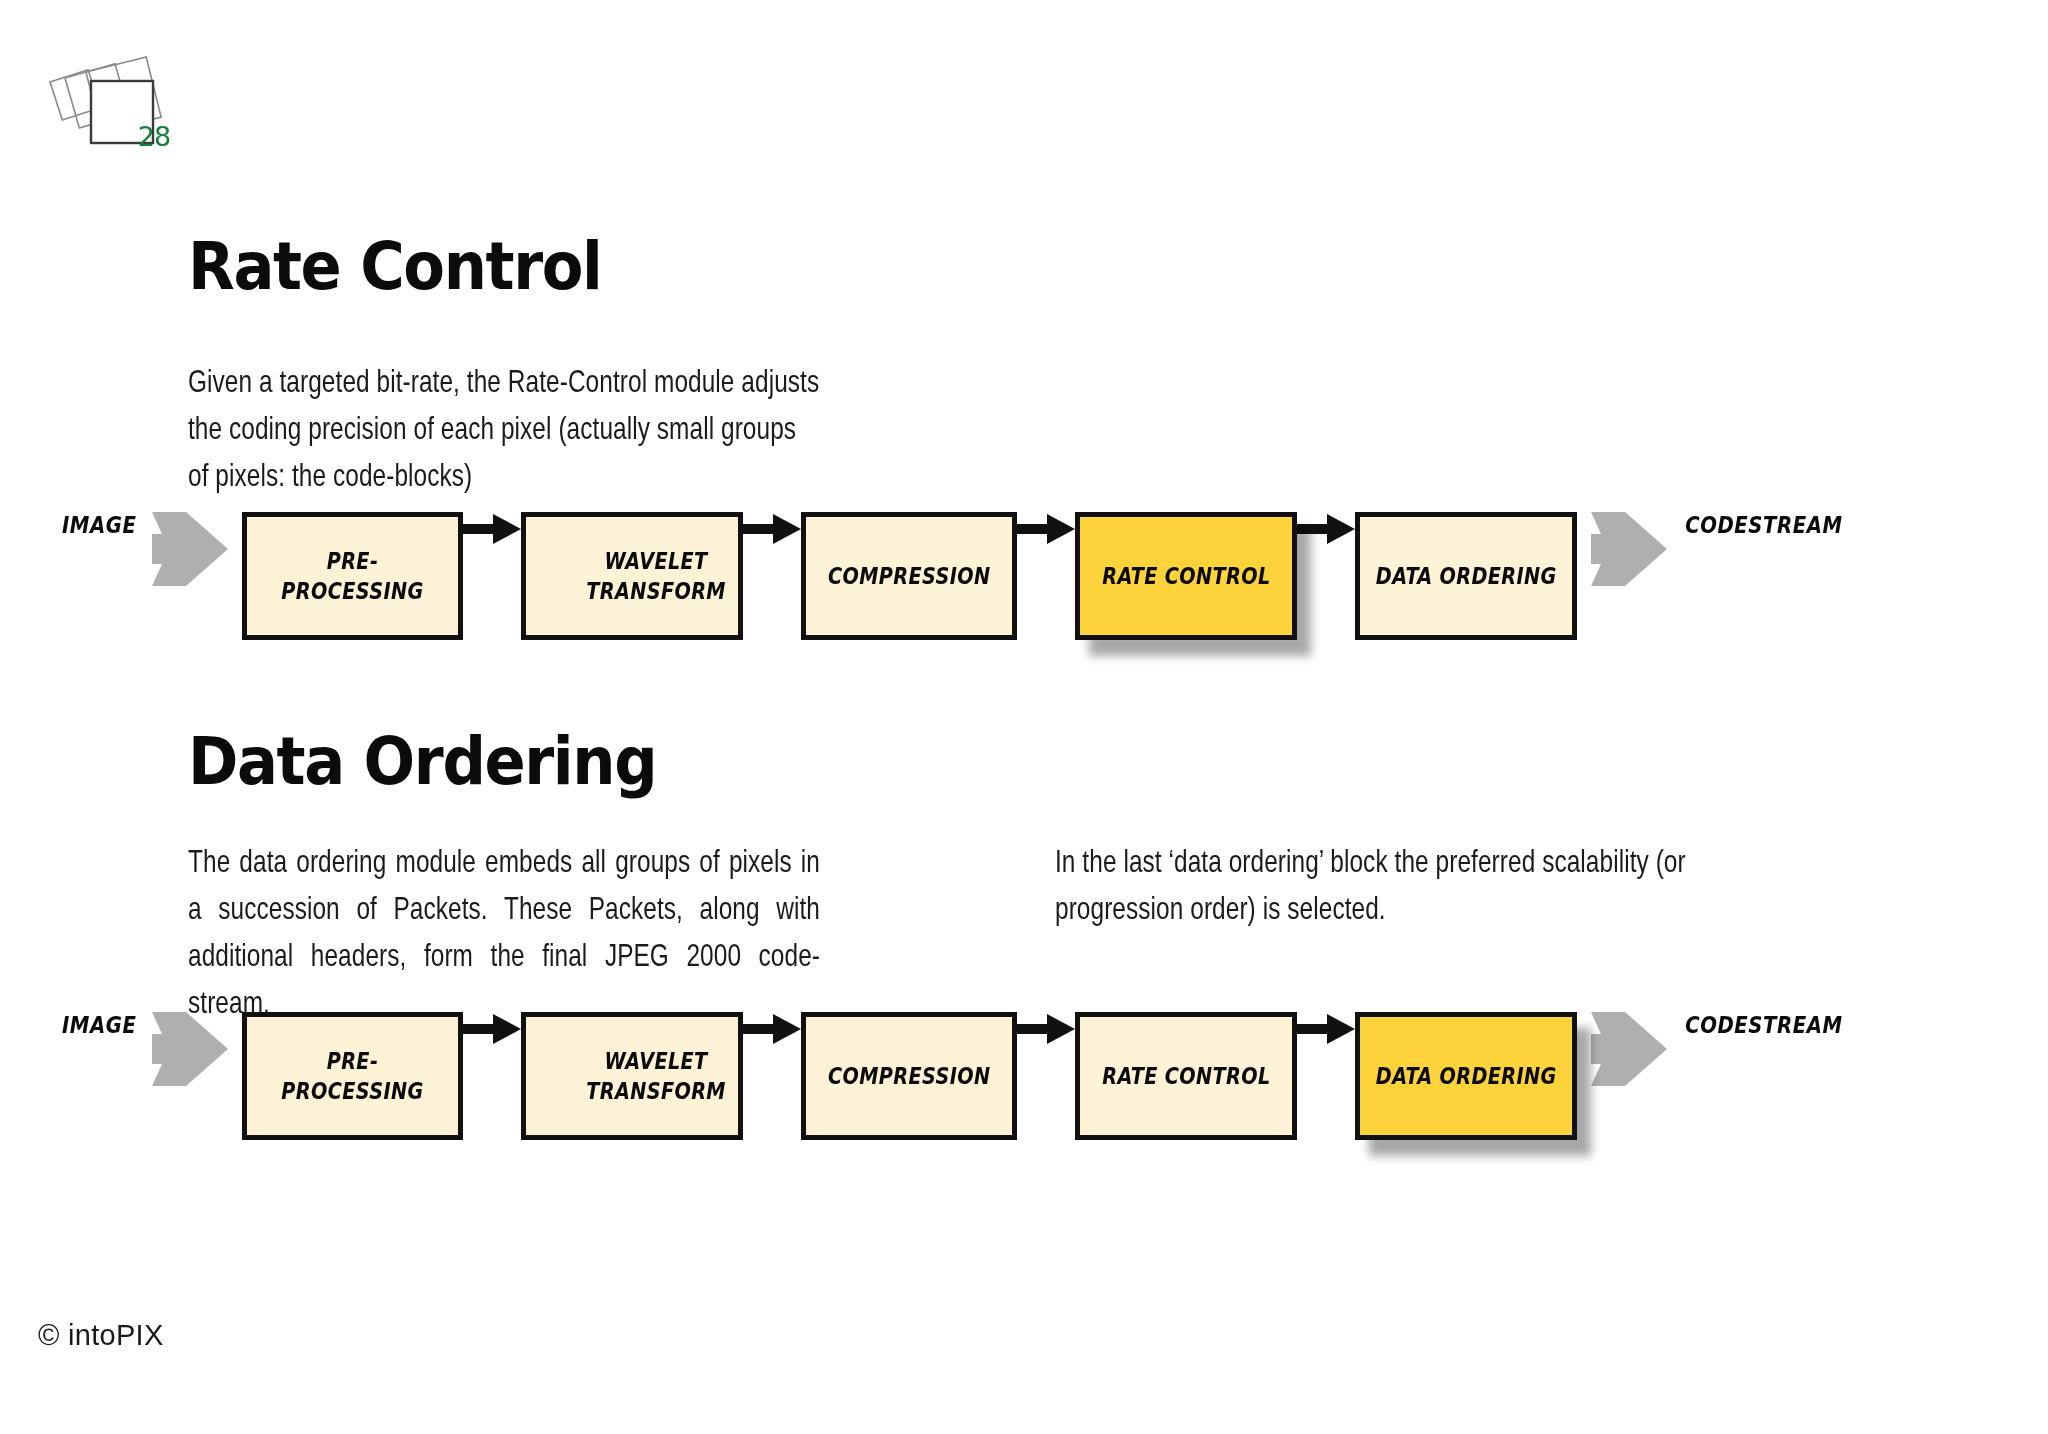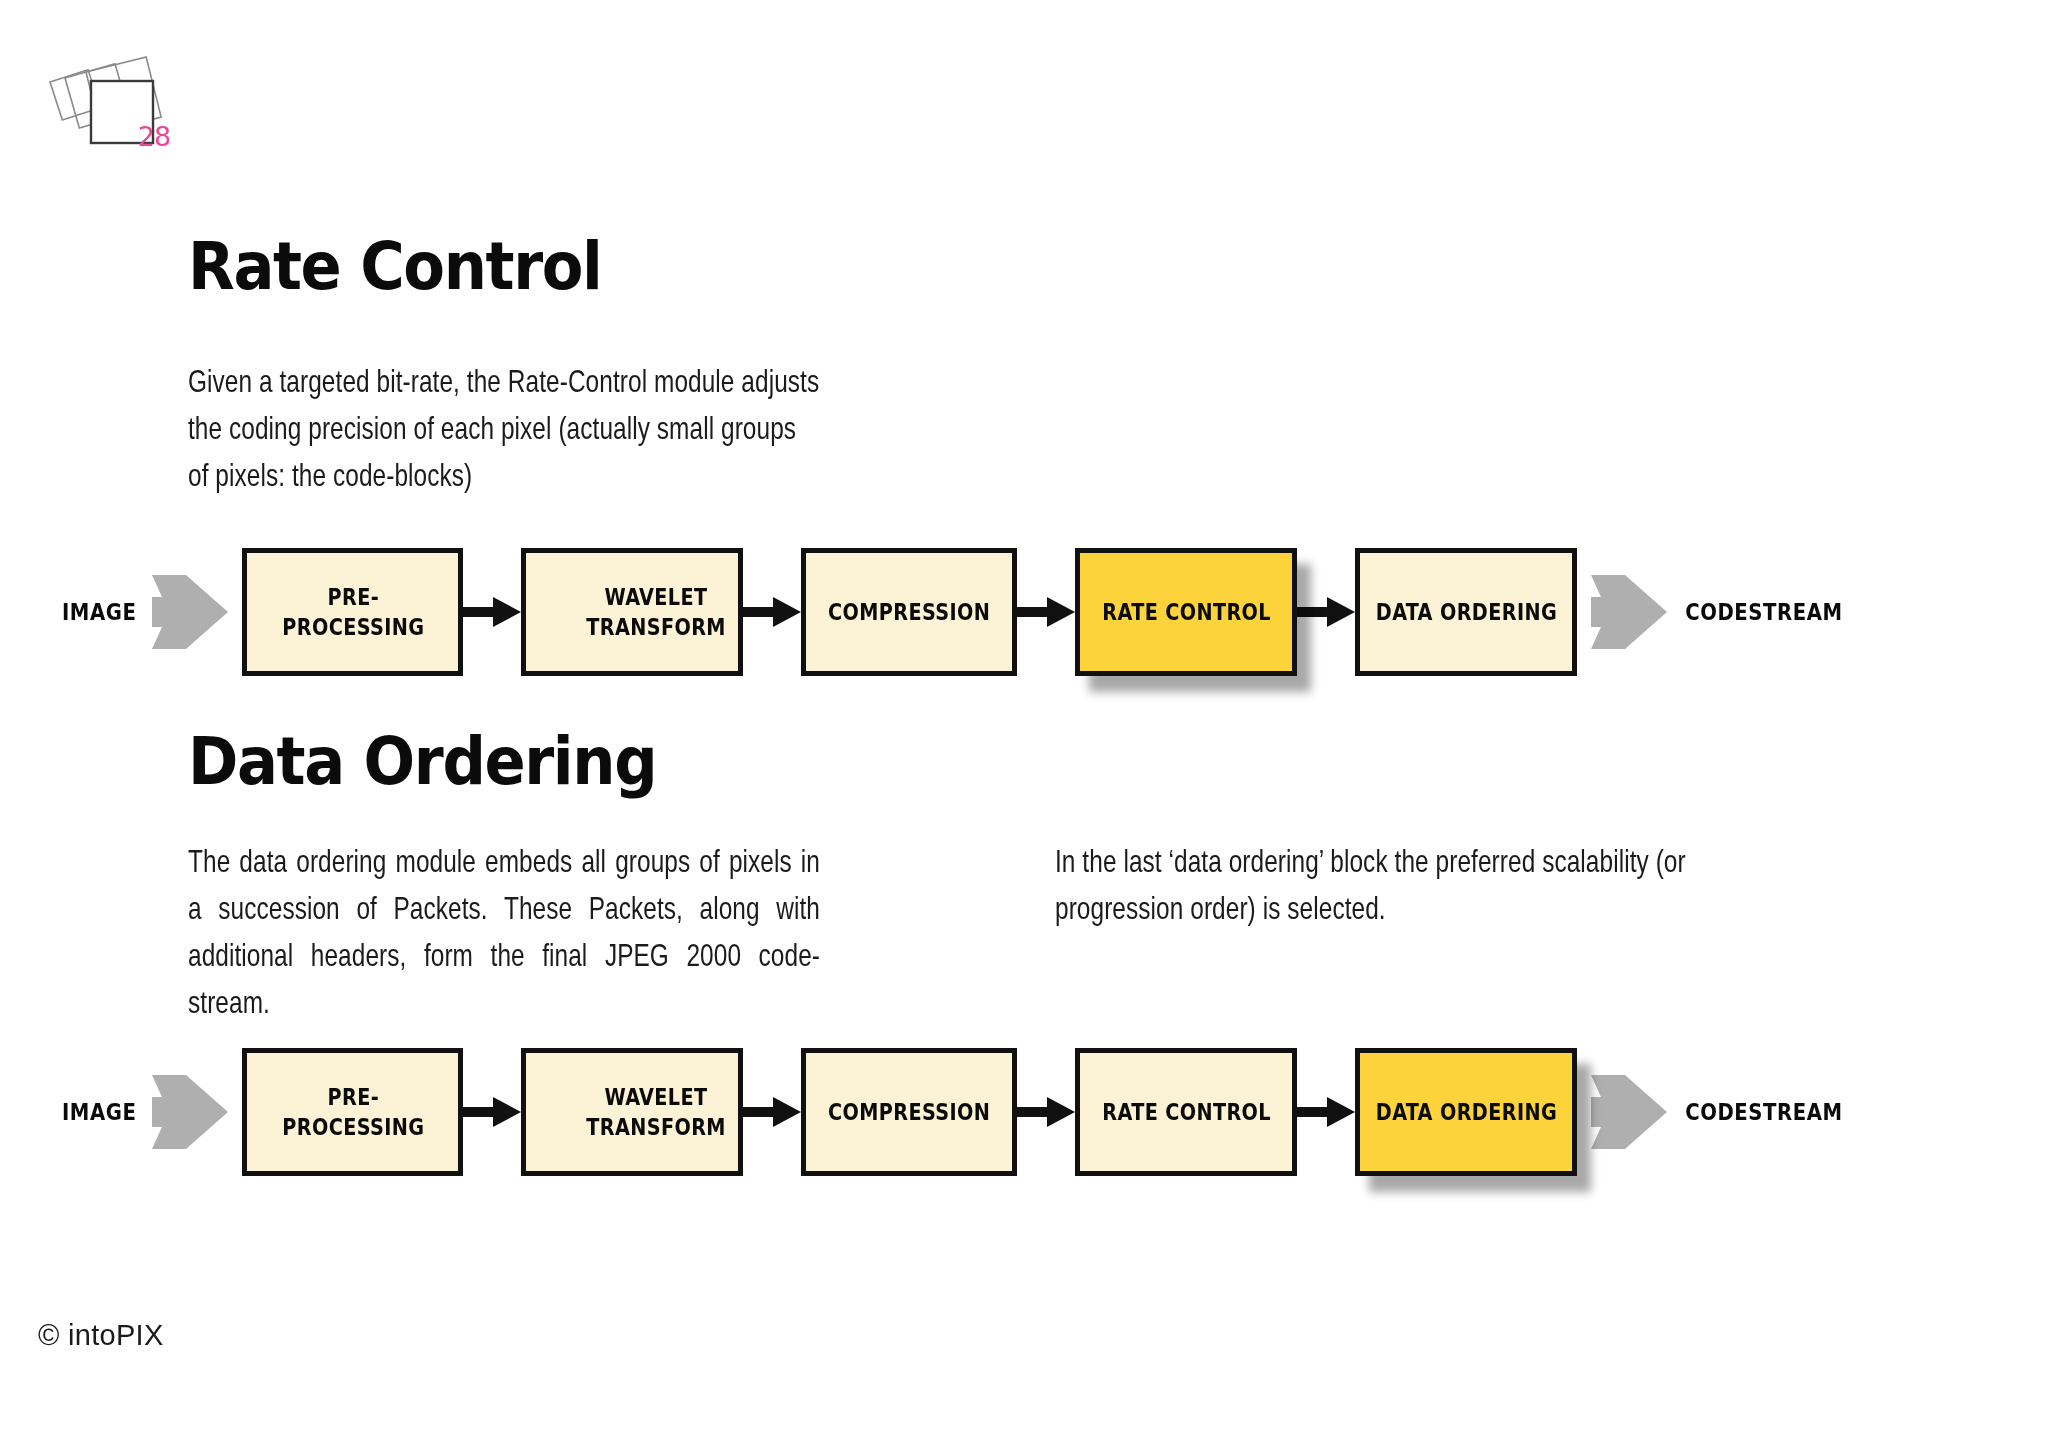--- a/index.html
+++ b/index.html
@@ -27,21 +27,21 @@
   #page-badge svg { display: block; }
   #page-badge .num {
     position: absolute;
     left: 94px;
     top: 83px;
     width: 52px;
     text-align: center;
     font-family: "DejaVu Sans", sans-serif;
     font-size: 27px;
     letter-spacing: -1px;
-    color: #ec4899;
+    color: #15803d;
   }
 
   
   .heading {
     position: absolute;
     font-family: "DejaVu Sans", sans-serif;
     font-weight: bold;
     font-size: 66px;
     letter-spacing: -1.5px;
     color: #0b0b0b;
@@ -78,21 +78,22 @@
     left: 1055px;
     top: 838px;
     width: 820px;
   }
 
   
   .pipeline {
     position: absolute;
     height: 200px;
     display: flex;
-    align-items: center;
+    align-items: flex-start;
+    font-style: italic;
   }
   #pipeline-one  { left: 60px; top: 512px; }
   #pipeline-two  { left: 60px; top: 1012px; }
 
   .endpoint-label {
     font-family: "DejaVu Sans Condensed", "DejaVu Sans", sans-serif;
     font-weight: bold;
     font-size: 23px;
     letter-spacing: 0.6px;
     color: #0b0b0b;

